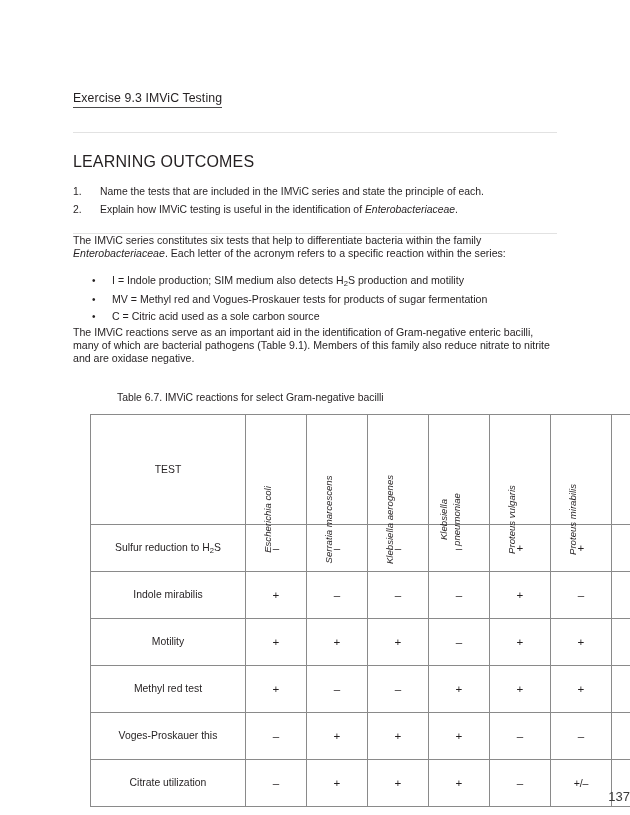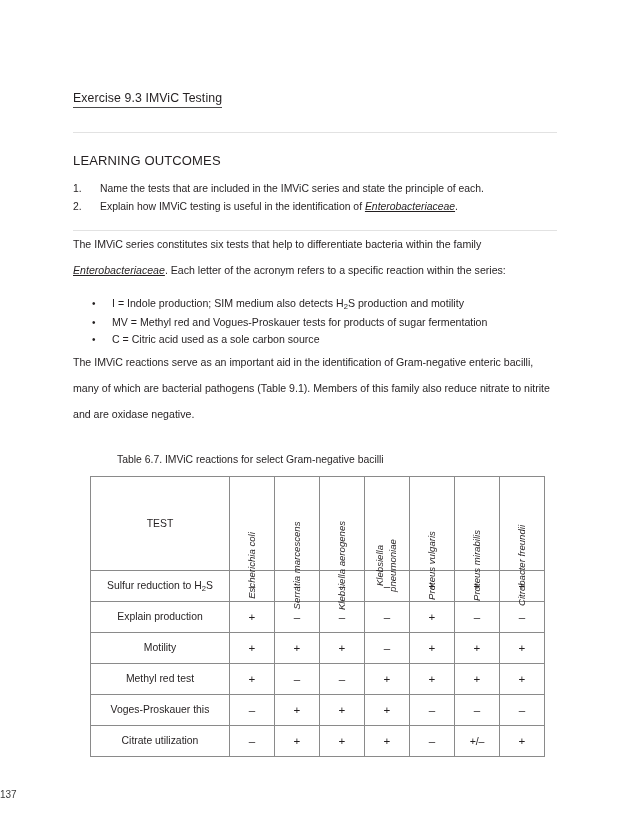--- a/index.html
+++ b/index.html
@@ -44,46 +44,46 @@
     border: 0;
     border-top: 1px solid #e2e2e2;
     margin: 0;
     height: 0;
   }
   .rule-1 { margin-top: 24px; }
   .rule-2 { margin-top: 15px; }
 
   
   .lo-heading {
-    font-size: 13px;
+    font-size: 16px;
     letter-spacing: .15px;
     margin: 20px 0 0 0;
   }
   ol.lo-list {
     margin: 12px 0 0 0;
     padding: 0;
     list-style: none;
     font-size: 10.4px;
   }
   ol.lo-list li {
     position: relative;
     padding-left: 27px;
     line-height: 17.5px;
   }
   ol.lo-list li .num {
     position: absolute;
     left: 0;
     top: 0;
   }
-  .it { font-style: italic; text-decoration: underline; }
+  .it { font-style: italic; }
 
   
   p.body {
     font-size: 10.6px;
-    line-height: 26px;
+    line-height: 13px;
     margin: 0;
     text-align: left;
   }
   .para-1 { margin-top: 24px; }
   .para-2 { margin-top: 19px; }
 
   ul.acro-list {
     margin: 12px 0 0 0;
     padding: 0;
     list-style: none;
@@ -112,21 +112,21 @@
   }
   table.imvic {
     border-collapse: collapse;
     margin-top: 11px;
     margin-left: 17px;
     width: 446px;
     table-layout: fixed;
   }
   table.imvic td, table.imvic th {
     border: 1px solid #8a8a8a;
-    padding: 0;
+    padding: 8px;
     font-weight: normal;
     background: #fff;
   }
   th.col-test {
     width: 138px;
     height: 93px;
     font-size: 10.4px;
     text-align: center;
     vertical-align: middle;
   }
@@ -172,22 +172,22 @@
     font-size: 11.6px;
   }
   td.cell.plusminus { font-size: 10.6px; letter-spacing: -.2px; }
 
   
   .page-number {
     position: absolute;
     left: 0;
     top: 773px;
     width: 630px;
-    text-align: left;
-    font-size: 10px;
+    text-align: right;
+    font-size: 13px;
     color: #3a3a3a;
   }
 </style>
 </head>
 <body>
 
 <div class="page">
   <div class="content">
 
     <h1 class="doc-title">Exercise 9.3 IMViC Testing</h1>
@@ -263,21 +263,21 @@
             <td class="row-label"><span>Sulfur reduction to H</span><sub>2</sub><span>S</span></td>
             <td class="cell">–</td>
             <td class="cell">–</td>
             <td class="cell">–</td>
             <td class="cell">–</td>
             <td class="cell">+</td>
             <td class="cell">+</td>
             <td class="cell">+</td>
           </tr>
           <tr>
-            <td class="row-label"><span>Explain production</span></td>
+            <td class="row-label"><span>Indole mirabilis</span></td>
             <td class="cell">+</td>
             <td class="cell">–</td>
             <td class="cell">–</td>
             <td class="cell">–</td>
             <td class="cell">+</td>
             <td class="cell">–</td>
             <td class="cell">–</td>
           </tr>
           <tr>
             <td class="row-label"><span>Motility</span></td>

